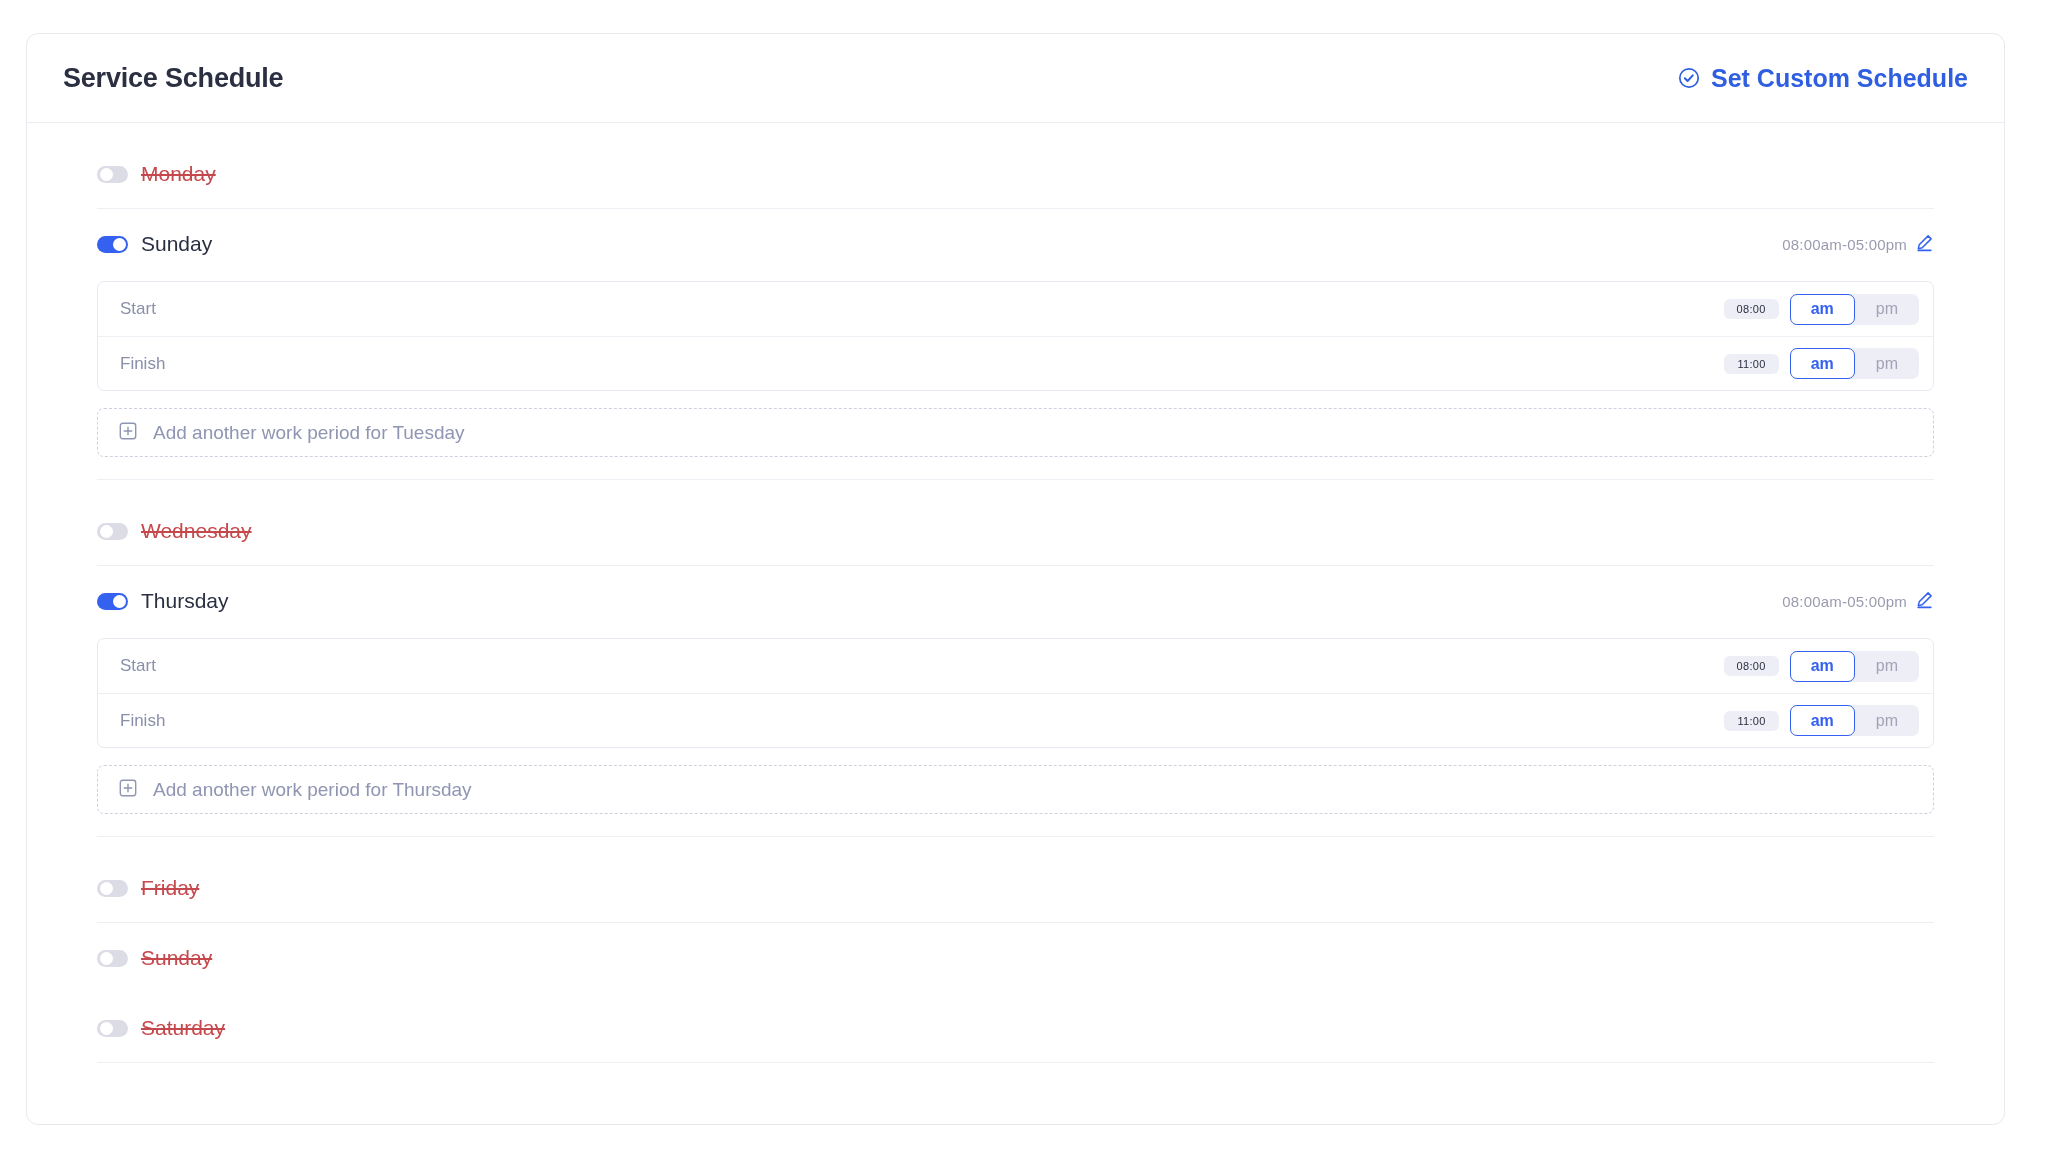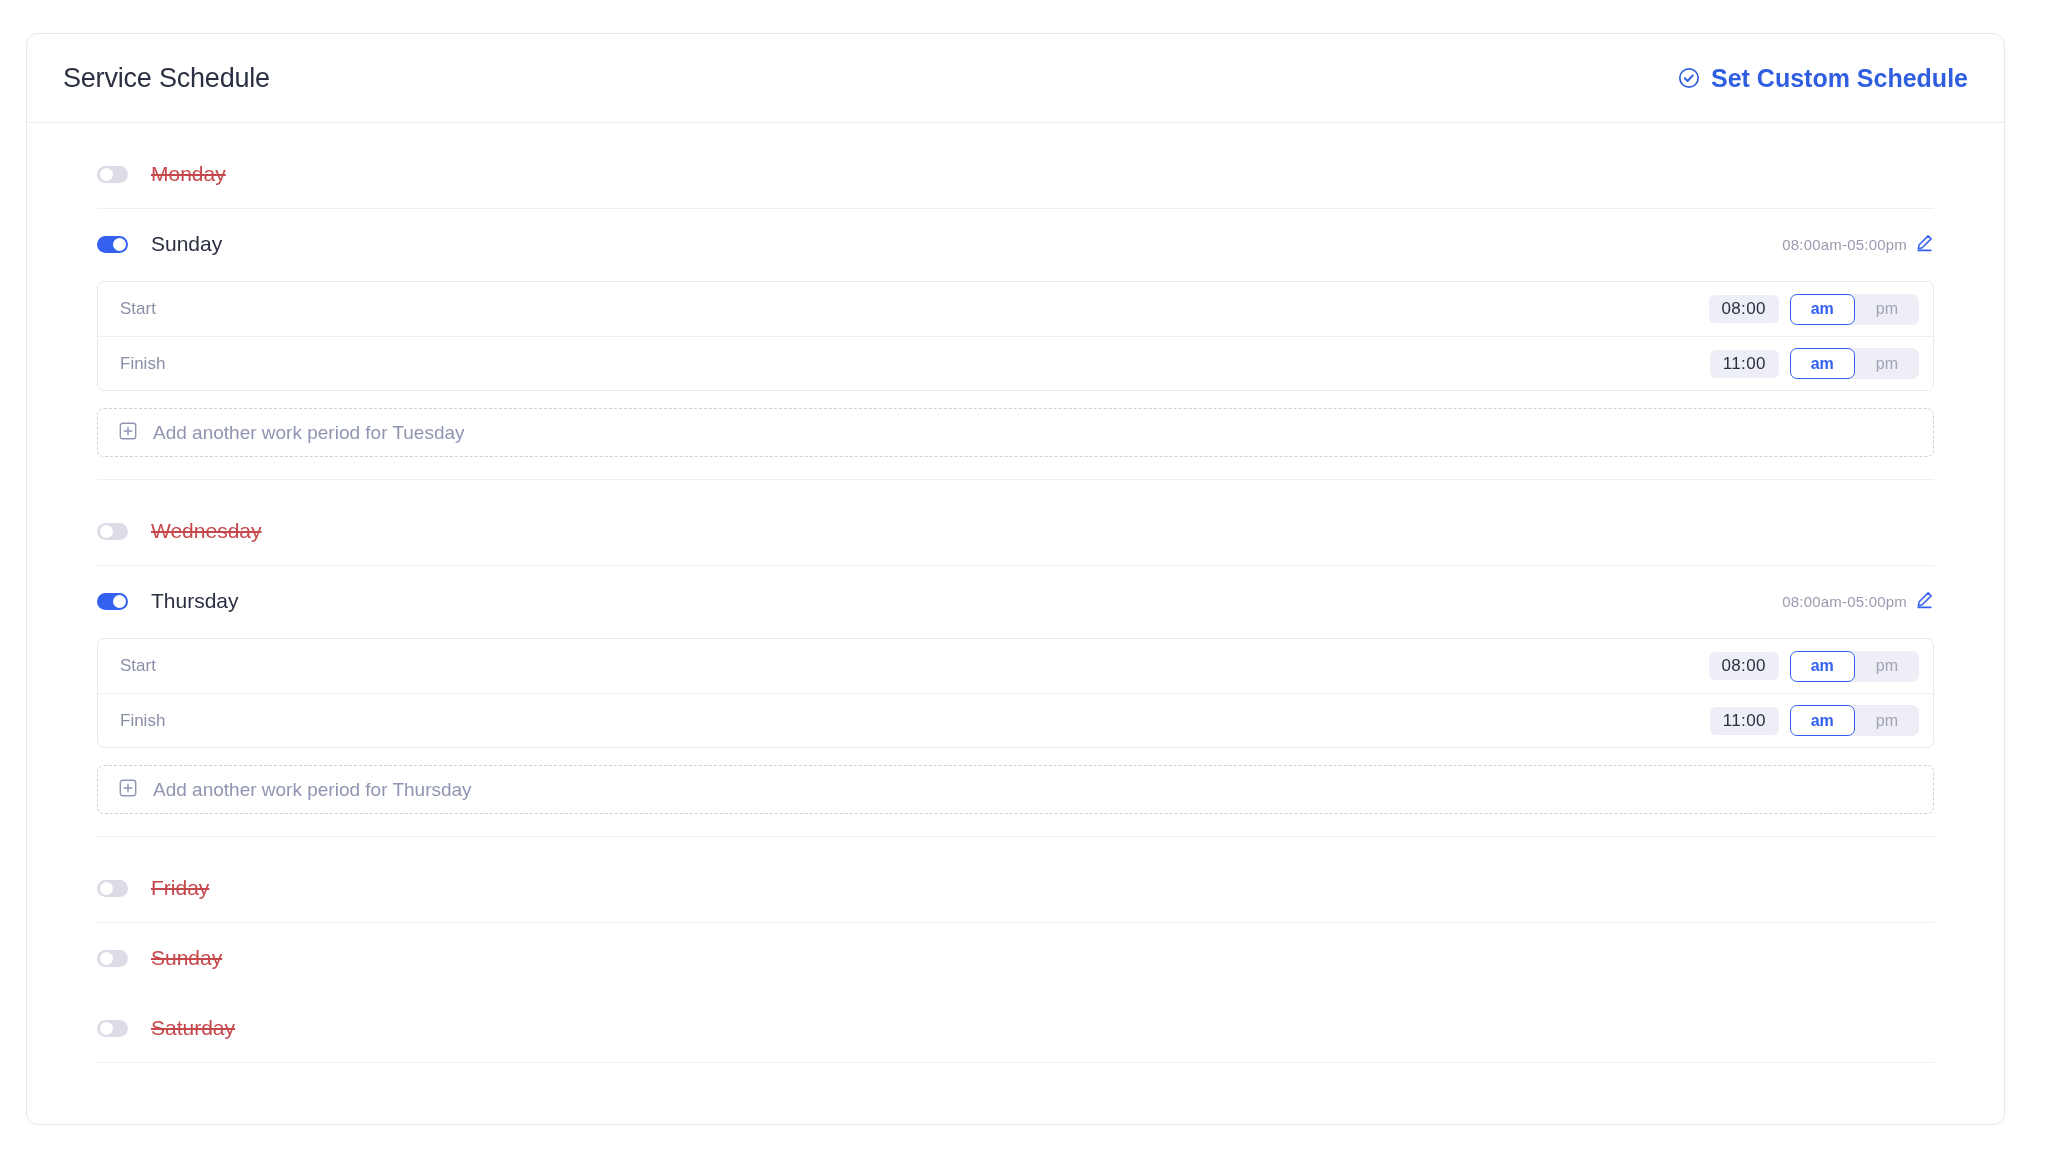--- a/index.html
+++ b/index.html
@@ -32,21 +32,21 @@
     height: 89px;
     border-bottom: 1px solid #ebebf2;
     display: flex;
     align-items: center;
     justify-content: space-between;
     padding: 0 36px 0 36px;
     box-sizing: border-box;
   }
   .card-title {
     font-size: 27px;
-    font-weight: 400;
+    font-weight: 700;
     color: #2b2f42;
     letter-spacing: -0.2px;
   }
   .custom-schedule-link {
     display: flex;
     align-items: center;
     gap: 11px;
     color: #2f5fe0;
     font-size: 25px;
     font-weight: 600;
@@ -95,21 +95,21 @@
     left: 2.5px;
     width: 13px;
     height: 13px;
     border-radius: 50%;
     background: #ffffff;
   }
   .toggle.on { background: #3461ef; }
   .toggle.on .knob { left: auto; right: 2.5px; }
 
   .day-name {
-    margin-left: 23px;
+    margin-left: 13px;
     font-size: 21px;
     color: #2b2f42;
     font-weight: 500;
   }
   .day-name.off {
     color: #c5494c;
     text-decoration: line-through;
     text-decoration-thickness: 1.6px;
   }
 
@@ -150,21 +150,21 @@
   .period-controls {
     margin-left: auto;
     display: flex;
     align-items: center;
     gap: 11px;
   }
   .time-value {
     background: #eeeef6;
     border-radius: 6px;
     padding: 4px 13px;
-    font-size: 17px;
+    font-size: 11px;
     color: #2b2f42;
     letter-spacing: 0.3px;
     cursor: pointer;
   }
   .ampm {
     display: flex;
     align-items: center;
     background: #eeeef6;
     border-radius: 7px;
     padding: 0;

